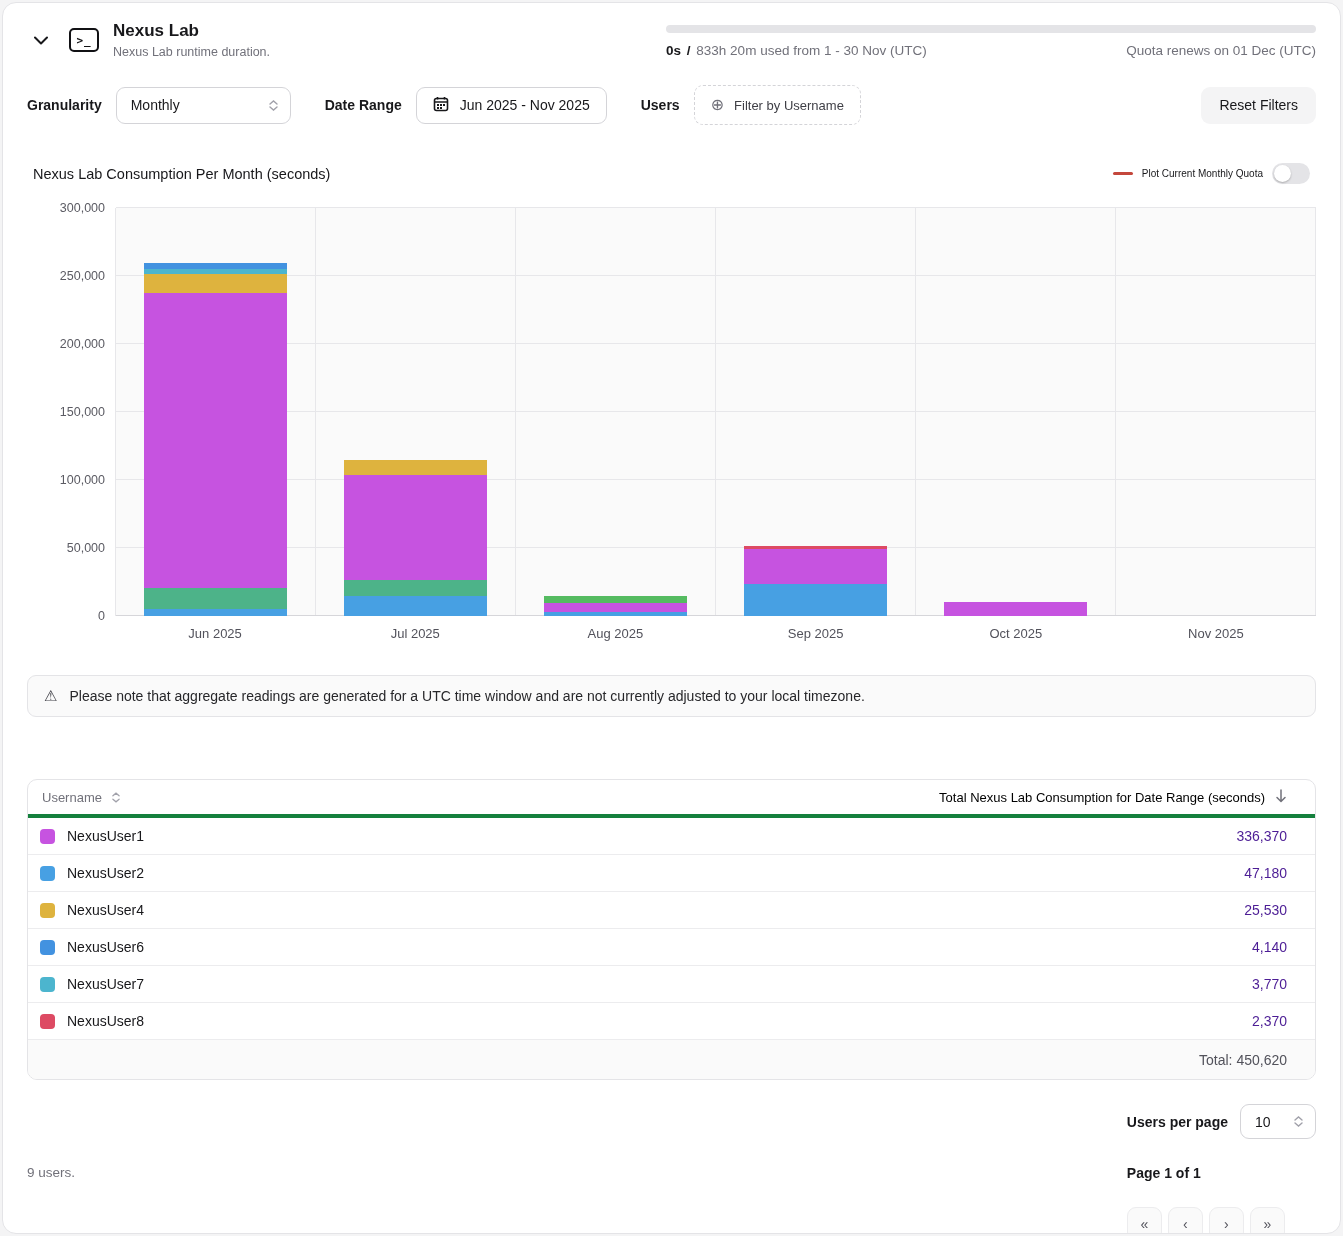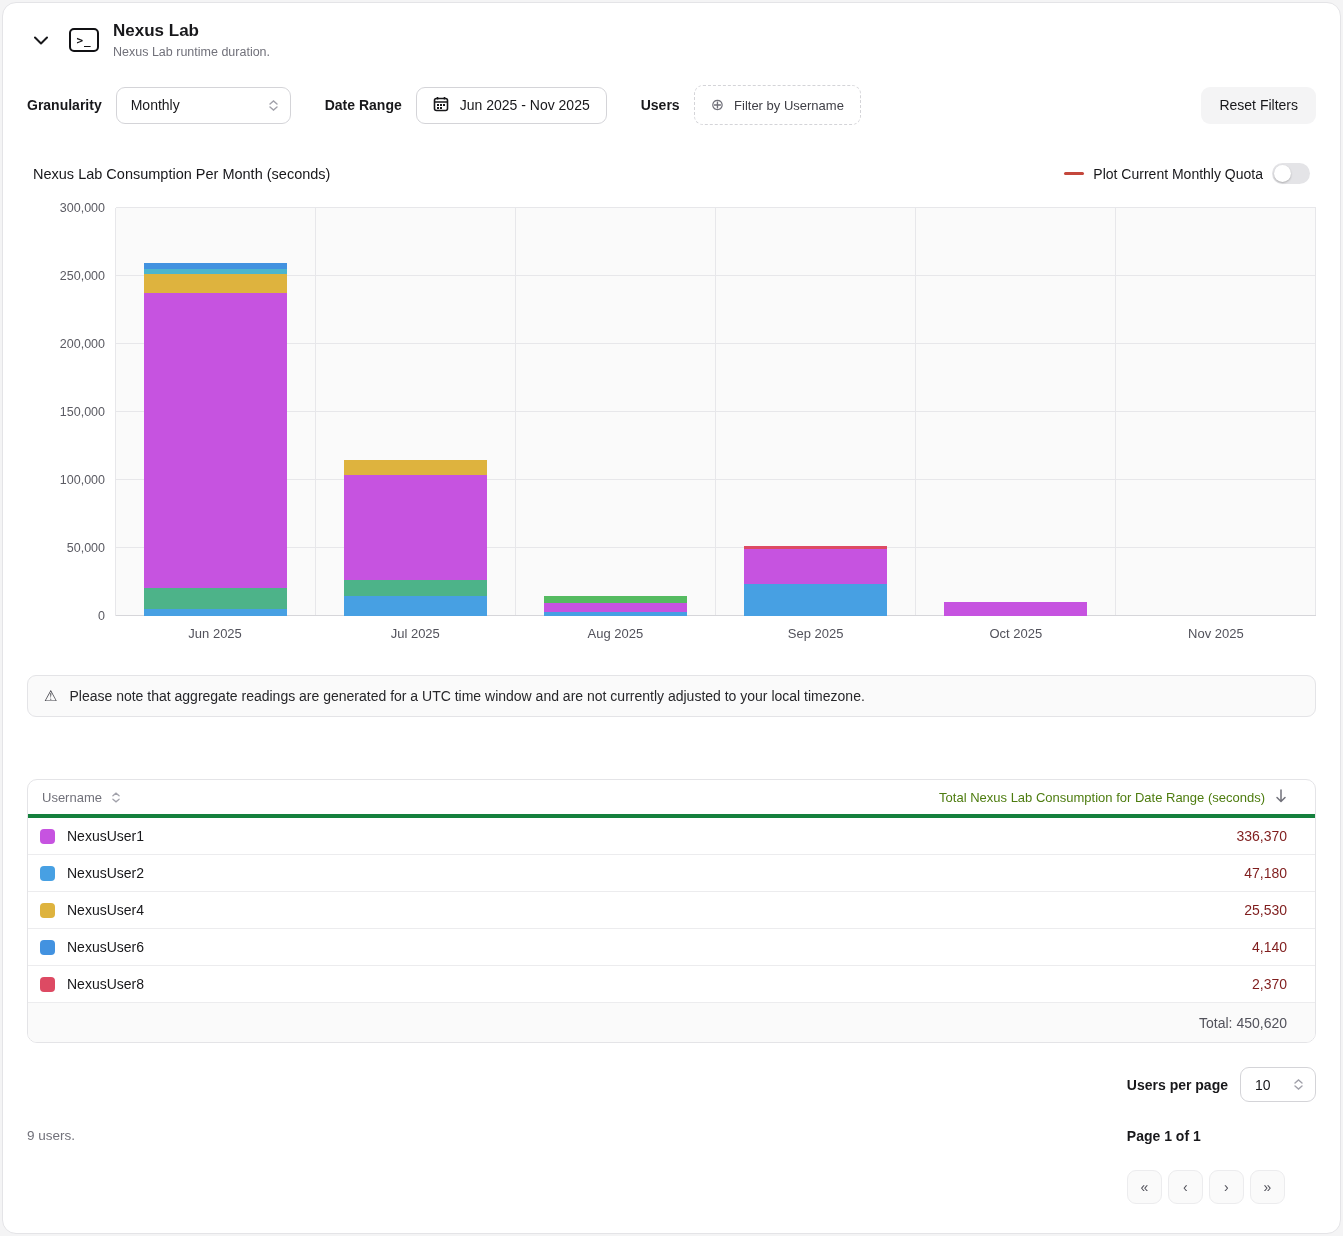--- a/index.html
+++ b/index.html
@@ -31,21 +31,21 @@
   .users-filter-btn { display:flex; align-items:center; gap:10px; height:40px; padding:0 16px; background:#fff; border:1.5px dashed #d4d4d8; border-radius:9px; font-size:13px; color:#3f3f46; cursor:pointer; }
   .plus-circle { font-size:16px; color:#71717a; line-height:1; }
   .spacer { flex:1; }
   .reset-btn { height:37px; padding:0 18px; background:#f4f4f5; border:none; border-radius:9px; font-size:14px; color:#18181b; cursor:pointer; }
 
   
   .chart-header { display:flex; justify-content:space-between; align-items:center; margin-top:38px; padding:0 6px; }
   .chart-title { font-size:14.5px; color:#18181b; }
   .quota-toggle-group { display:flex; align-items:center; gap:9px; }
   .quota-dash { width:20px; height:3px; border-radius:2px; }
-  .quota-label { font-size:14px; color:#18181b; }
+  .quota-label { font-size:10px; color:#18181b; }
   .toggle { width:38px; height:21px; background:#e4e4e7; border-radius:99px; position:relative; cursor:pointer; border:none; }
   .toggle .knob { position:absolute; top:2px; left:2px; width:17px; height:17px; background:#fff; border-radius:50%; box-shadow:0 1px 2px rgba(0,0,0,.25); }
 
   
   .chart-wrap { display:flex; margin-top:24px; }
   .y-axis { width:88px; position:relative; height:408px; flex:none; }
   .ylabel { position:absolute; right:10px; font-size:12.5px; color:#5b5b63; transform:translateY(50%); }
   .plot { position:relative; flex:1; height:408px; background:#fafafa; border-left:1px solid #e7e7ea; }
   .hgrid { position:absolute; left:0; right:0; height:1px; background:#e7e7ea; z-index:1; }
   .hgrid.zero { background:#d6d6da; }
@@ -57,25 +57,25 @@
   .xlabel { flex:1; text-align:center; font-size:13px; color:#52525b; }
 
   
   .notice { display:flex; align-items:center; gap:12px; margin-top:34px; background:#fafafa; border:1px solid #e4e4e7; border-radius:9px; padding:11px 16px; font-size:14px; color:#27272a; }
   .warn-icon { font-size:15px; color:#3f3f46; }
 
   
   .table { margin-top:62px; border:1px solid #e4e4e7; border-radius:10px; overflow:hidden; background:#fff; }
   .t-header { display:flex; justify-content:space-between; align-items:center; height:38px; padding:0 14px 0 14px; border-bottom:4px solid #15803d; }
   .t-h-left { display:flex; align-items:center; gap:10px; font-size:13px; color:#71717a; cursor:pointer; }
-  .t-h-right { display:flex; align-items:center; gap:10px; font-size:13px; color:#4d7c0f; cursor:pointer; padding-right:14px; }
+  .t-h-right { display:flex; align-items:center; gap:10px; font-size:13px; color:#000000; cursor:pointer; padding-right:14px; }
   .t-row { display:flex; justify-content:space-between; align-items:center; height:37px; padding:0 28px 0 12px; border-bottom:1px solid #ececee; font-size:14px; }
   .t-row-left { display:flex; align-items:center; gap:12px; }
   .swatch { width:15px; height:15px; border-radius:4px; flex:none; }
-  .t-row-value { color:#7f1d1d;margin-left:31px; }
+  .t-row-value { color:#4c1d95;margin-left:31px; }
   .t-total { display:flex; justify-content:flex-end; align-items:center; height:39px; padding:0 28px; background:#fafafa; font-size:14px; color:#52525b; }
 
   
   .footer { display:flex; align-items:center; margin-top:24px; }
   .users-count { font-size:13.5px; color:#71717a; }
   .footer-right { margin-left:auto; display:flex; align-items:flex-start; gap:26px;flex-direction:column; }
   .per-page { display:flex; align-items:center; gap:12px; }
   .per-page-label { font-size:14px; font-weight:700; color:#18181b; }
   .per-page-select { width:76px; height:35px; }
   .page-info { font-size:14px; font-weight:700; color:#18181b; }
@@ -93,20 +93,33 @@
         <span>
           <svg width="14" height="9" viewBox="0 0 14 9">
               <path d="M1 1.5 L7 7.5 L13 1.5" fill="none" stroke="#18181b" stroke-width="2" stroke-linecap="round" stroke-linejoin="round"></path>
             </svg>
         </span>
       </button>
       <span class="term-icon">&gt;_</span>
       <div class="title-block">
         <div class="page-title">Nexus Lab</div>
         <div class="page-subtitle">Nexus Lab runtime duration.</div>
+      </div>
+    </div>
+    <div class="header-right">
+      <div class="progress-track">
+        <div class="progress-fill" style="width:0%"></div>
+      </div>
+      <div class="usage-row">
+        <div class="usage-left">
+          <span class="strong">0s</span>
+          <span class="sep">/</span>
+          <span>833h 20m</span><span> used from 1 - 30 Nov (UTC)</span>
+        </div>
+        <div class="usage-renewal">Quota renews on 01 Dec (UTC)</div>
       </div>
     </div>
   </div>
 
   <div class="filters">
     <span class="filter-label">Granularity</span>
     <div class="select-box">
       <span>Monthly</span>
       <span class="updown">
         <svg width="9" height="5" viewBox="0 0 9 5">
@@ -276,20 +289,27 @@
         </div>
         <div class="t-row">
           <div class="t-row-left">
             <span class="swatch" style="background: rgb(66, 146, 224);"></span>
             <span>NexusUser6</span>
           </div>
           <span class="t-row-value">4,140</span>
         </div>
         <div class="t-row">
           <div class="t-row-left">
+            <span class="swatch" style="background: rgb(76, 181, 206);"></span>
+            <span>NexusUser7</span>
+          </div>
+          <span class="t-row-value">3,770</span>
+        </div>
+        <div class="t-row">
+          <div class="t-row-left">
             <span class="swatch" style="background: rgb(221, 74, 99);"></span>
             <span>NexusUser8</span>
           </div>
           <span class="t-row-value">2,370</span>
         </div>
       </div>
     <div class="t-total">Total: 450,620</div>
   </div>
 
   <div class="footer">

